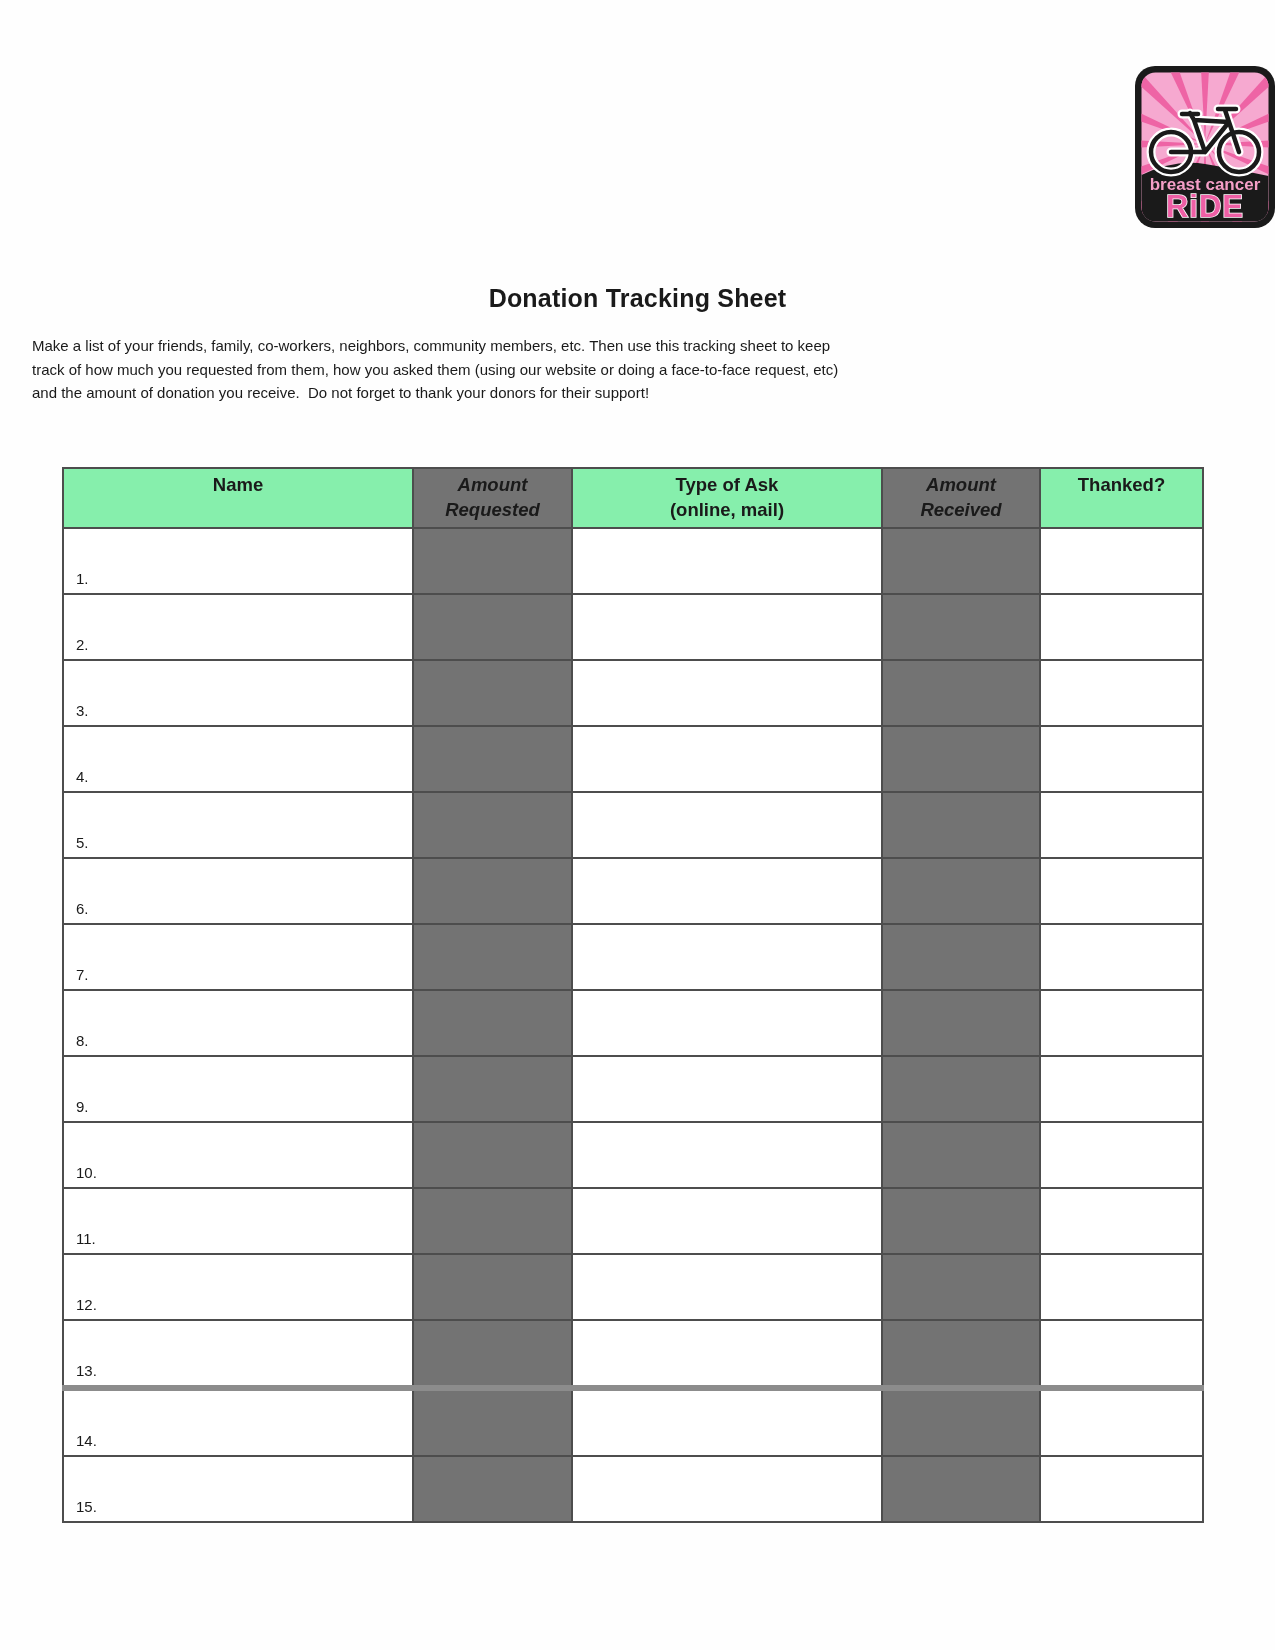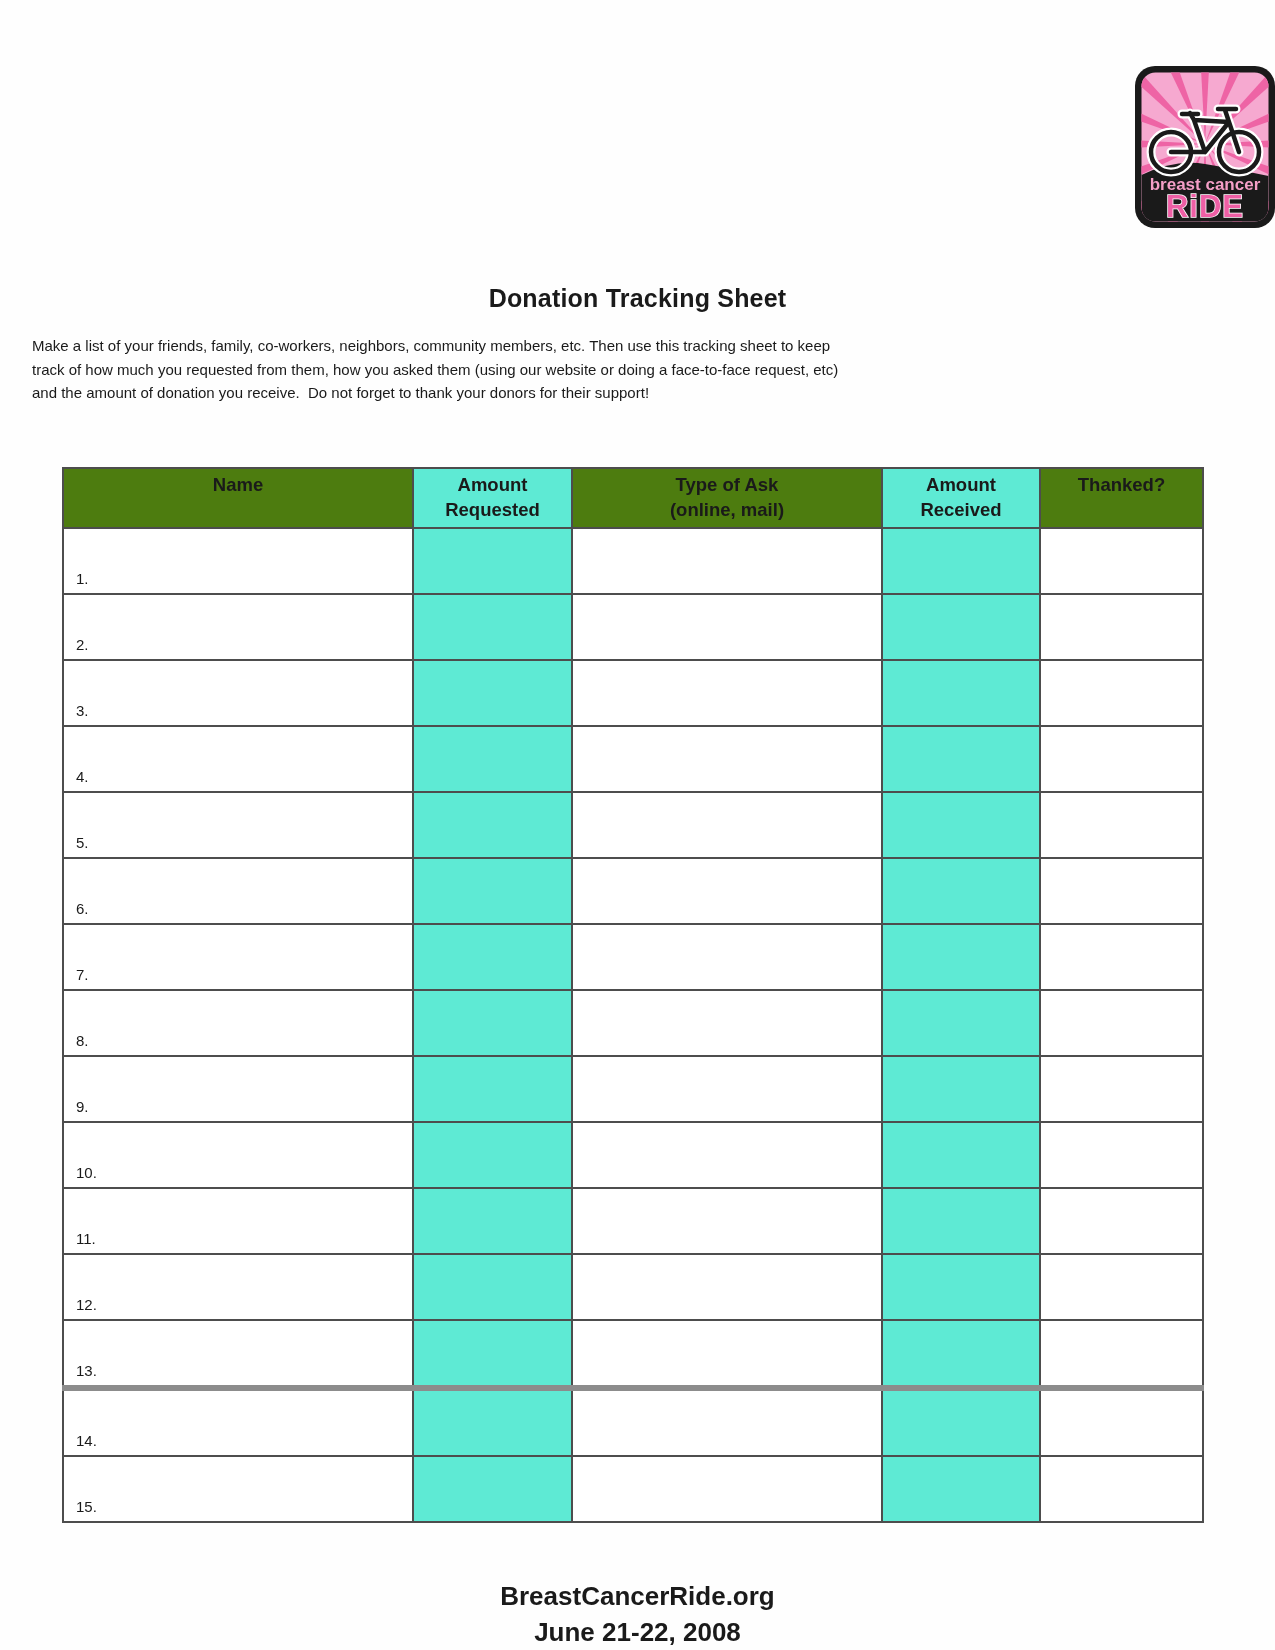--- a/index.html
+++ b/index.html
@@ -17,27 +17,27 @@
   .intro{margin:21px 0 0 32px;font-size:15px;line-height:23.6px;}
   .intro .line{white-space:pre;}
   table.sheet{
     margin:62px 0 0 62px;width:1140px;
     border-collapse:collapse;table-layout:fixed;
   }
   table.sheet th,table.sheet td{border:2px solid #4d4d4d;}
   table.sheet th{
     font-size:18.5px;font-weight:bold;text-align:center;
     vertical-align:top;line-height:25px;padding:3px 2px 5px 2px;height:48px;
-    background:#4d7c0f;
+    background:#86efac;
   }
   table.sheet td{
     height:56px;vertical-align:bottom;text-align:left;
     padding:2px 2px 6px 12px;font-size:15px;background:#fff;
   }
-  table.sheet .shade{background:#5eead4;}
+  table.sheet .shade{background:#737373;font-style:italic;}
   table.sheet tr.page-break td{border-bottom:6px solid #8c8c8c;}
   .footer{margin-top:55px;text-align:center;font-weight:bold;font-size:26px;line-height:36px;}
 </style>
 </head>
 <body>
 
 <div class="page">
 
   <div class="logo-wrap">
     <svg width="140" height="162" viewBox="0 0 140 162">
@@ -232,18 +232,14 @@
         <tr>
           <td>15.</td>
           <td class="shade"></td>
           <td></td>
           <td class="shade"></td>
           <td></td>
         </tr>
       </tbody>
   </table>
 
-  <div class="footer">
-    <div>BreastCancerRide.org</div>
-    <div>June 21-22, 2008</div>
-  </div>
 
 </div>
 
 </body></html>

